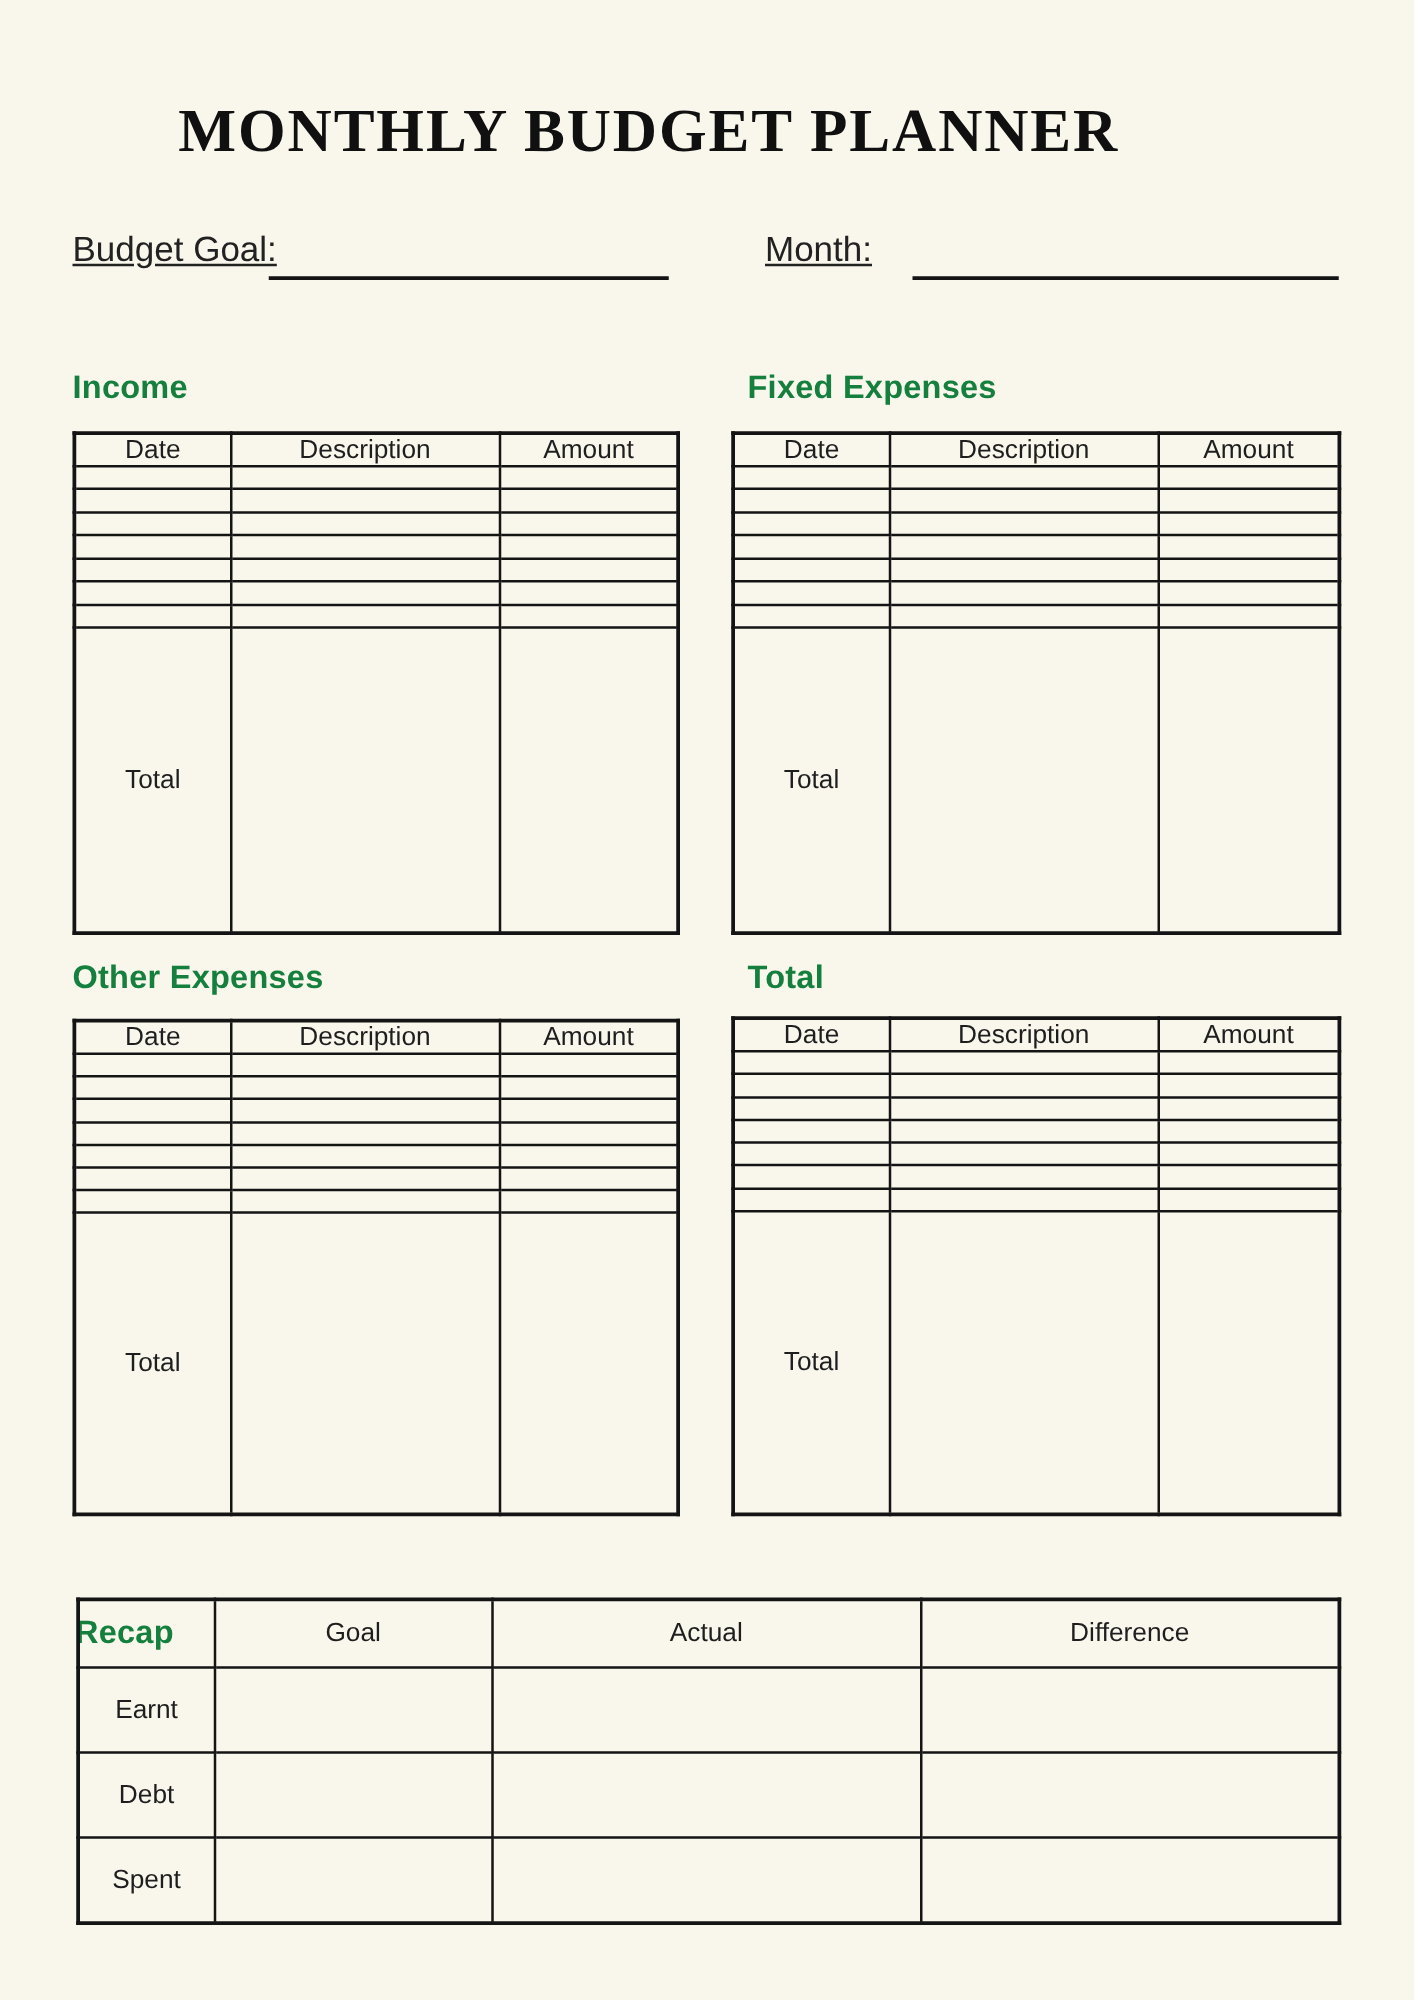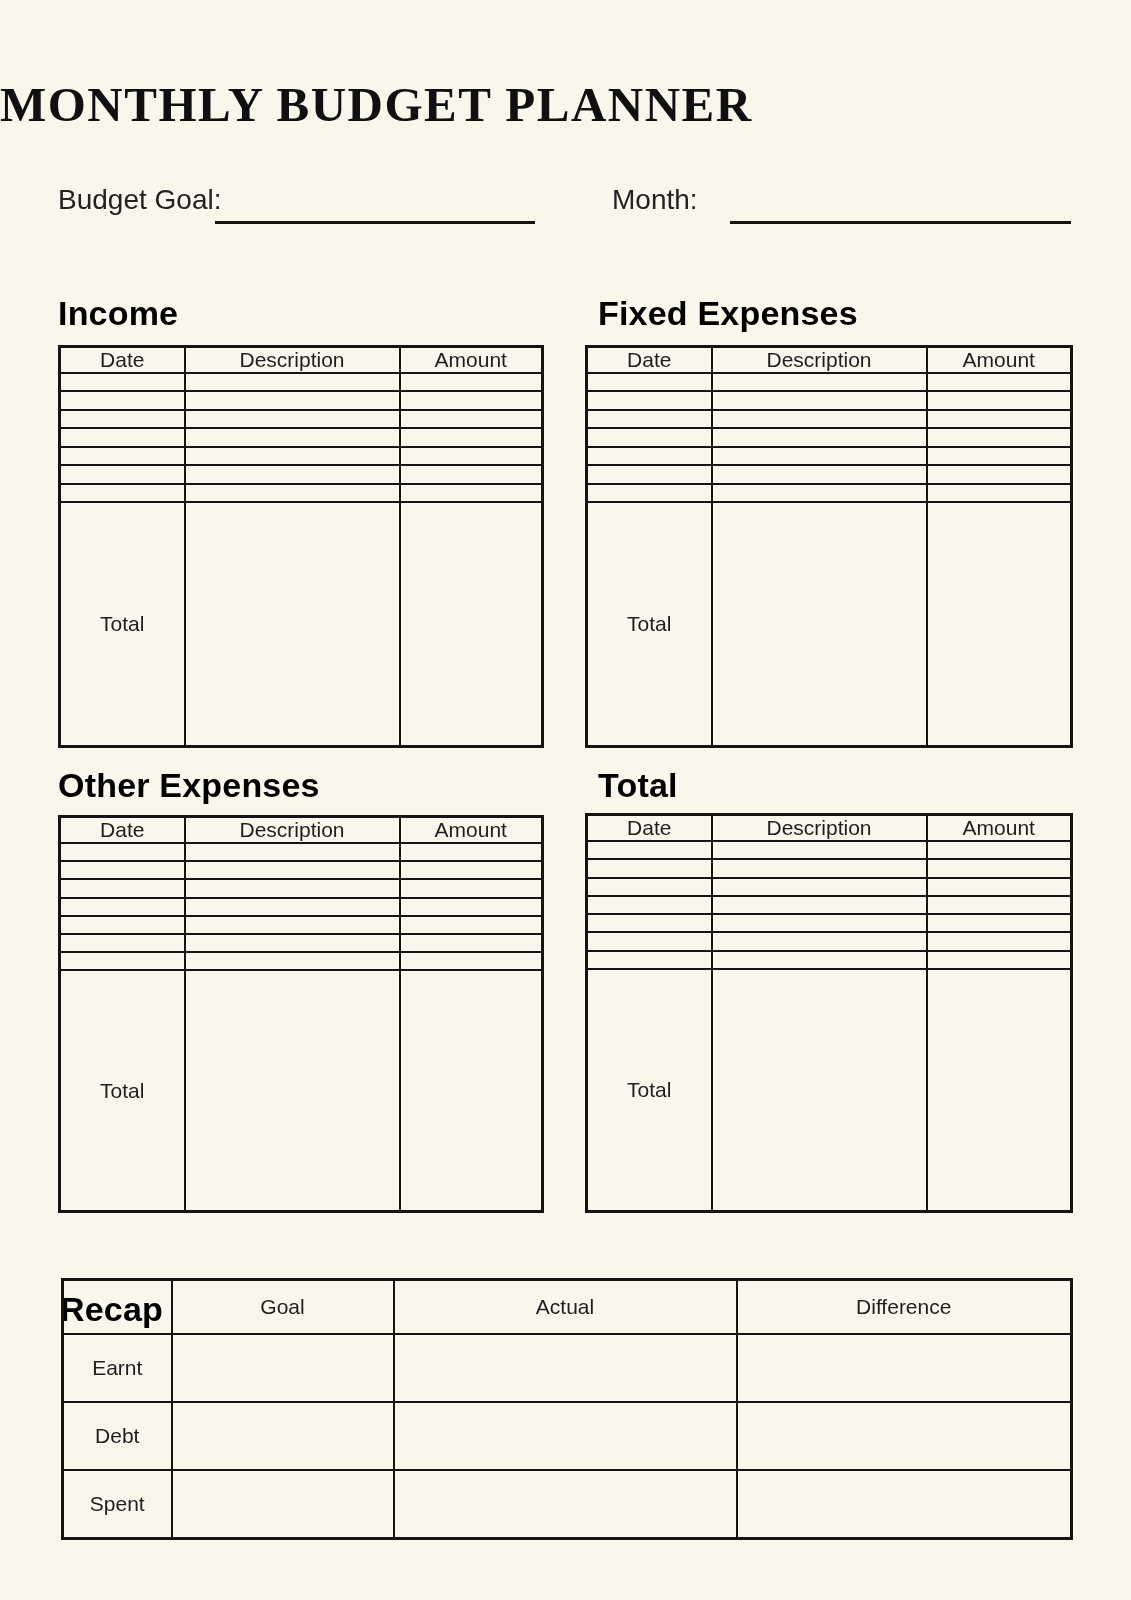--- a/index.html
+++ b/index.html
@@ -4,35 +4,35 @@
 <style>
   html,body{margin:0;padding:0;}
   body{
     width:1131px;height:1600px;position:relative;
     background:#F9F6EC;color:#1A1A1A;
     font-family:"Liberation Sans",sans-serif;
     overflow:hidden;
   }
   .page-title{
     position:absolute;top:76px;left:0;width:1038px;
-    text-align:left;
+    text-align:center;
     font-family:"Liberation Serif",serif;
     font-size:49px;font-weight:700;letter-spacing:1.5px;
     color:#101010;white-space:nowrap;
   }
   .field-label{
     position:absolute;top:184px;
-    font-size:28px;font-weight:400;color:#222;
+    font-size:28px;font-weight:400;color:#222;text-decoration:underline;
   }
   .fill-line{
     position:absolute;top:221px;height:2.5px;background:#141414;
   }
   .section-title{
     position:absolute;
-    font-size:34px;font-weight:700;color:#000000;letter-spacing:.2px;
+    font-size:26px;font-weight:700;color:#15803d;letter-spacing:.2px;
   }
   .tbl-wrap{position:absolute;}
   table{
     border-collapse:collapse;table-layout:fixed;
     width:100%;height:100%;
     background:transparent;
   }
   table,th,td{border:2.5px solid #141414;}
   table{border-width:3px;border-radius:16px;}
   th,td{

